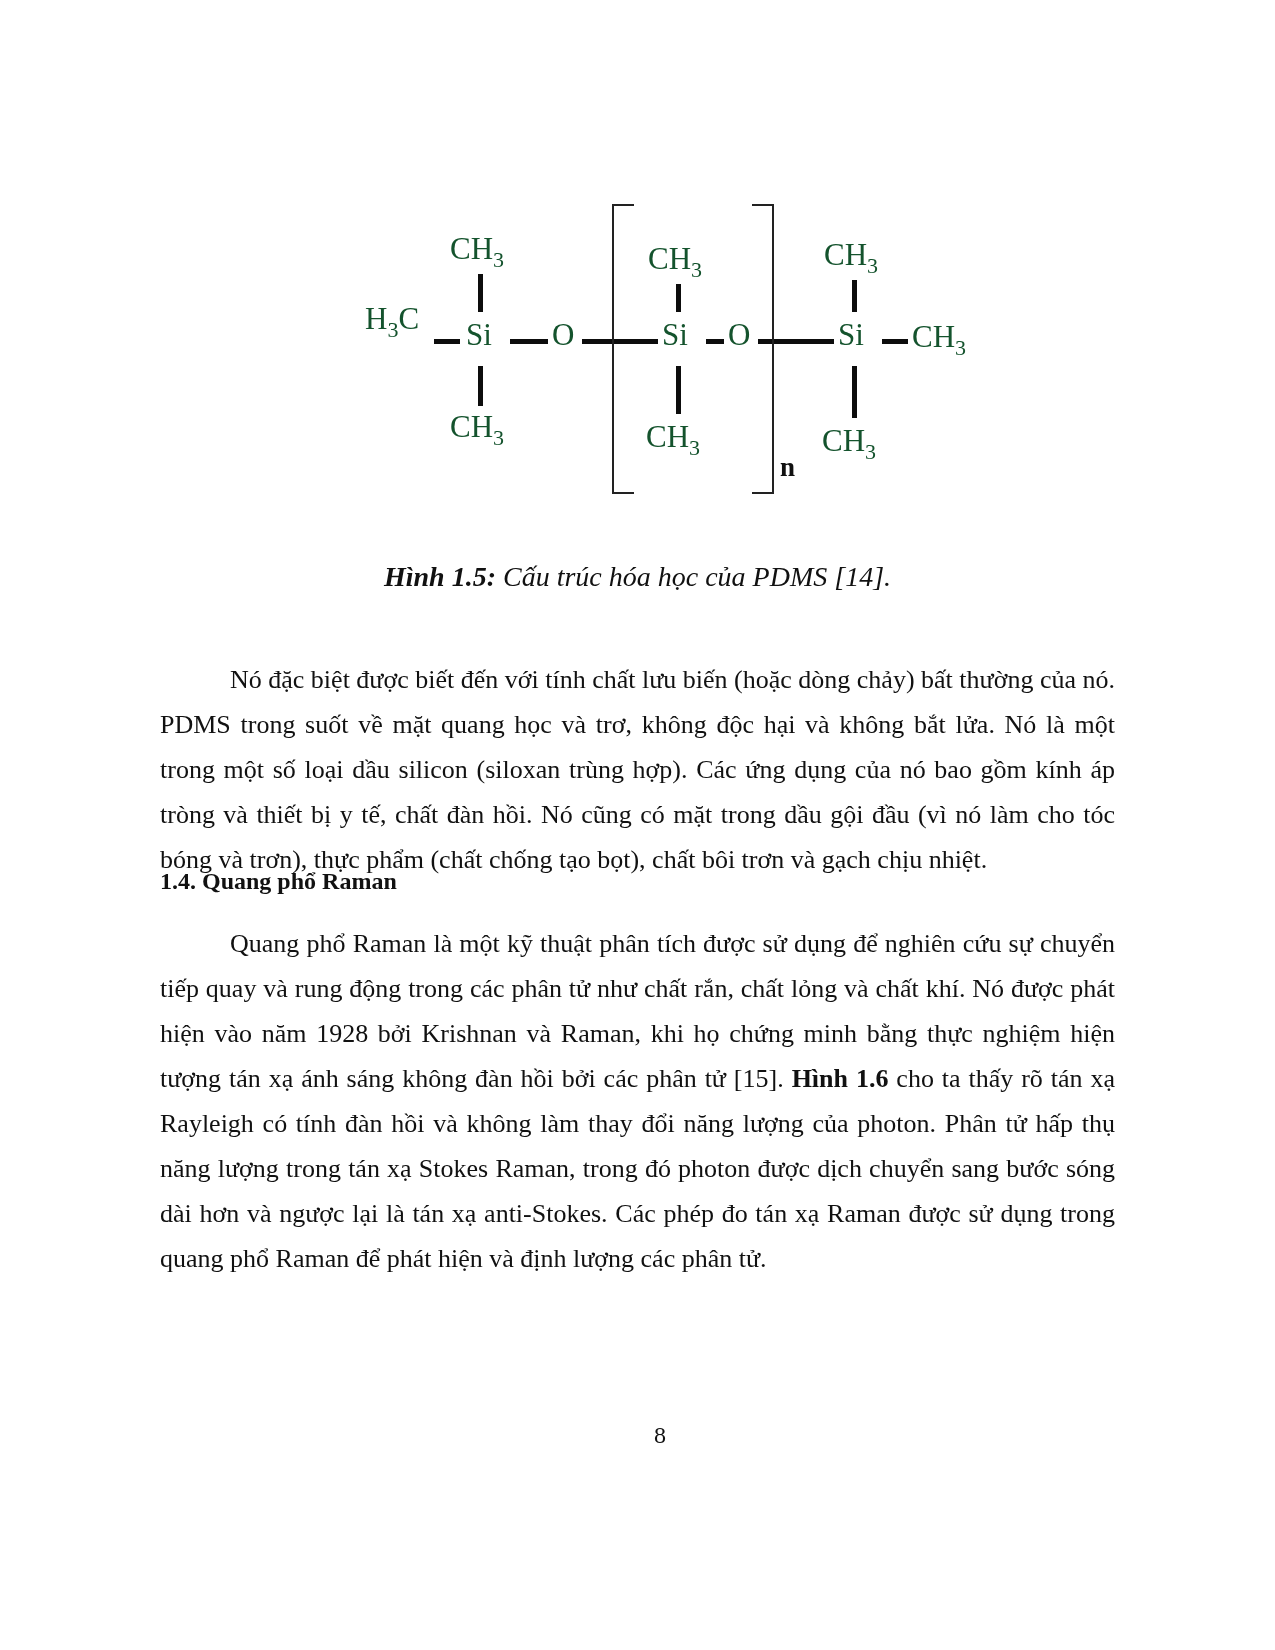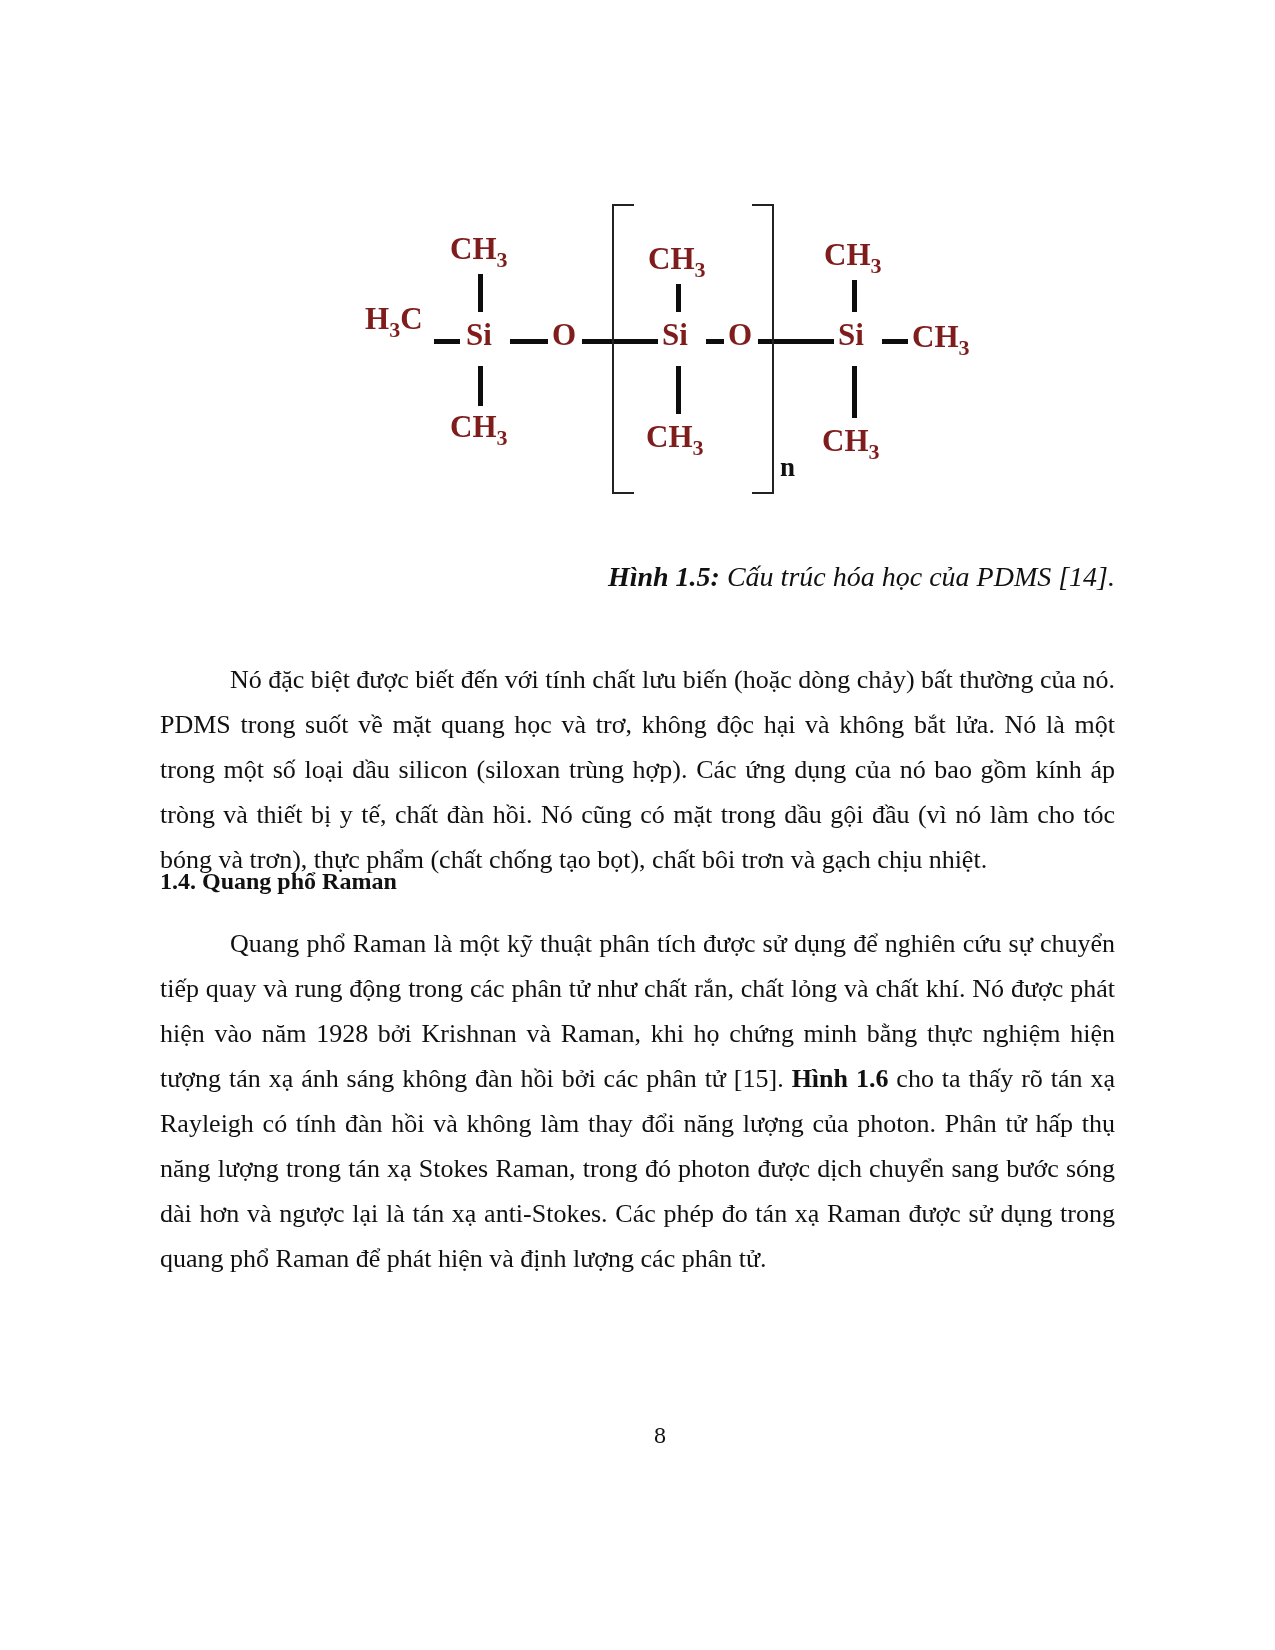--- a/index.html
+++ b/index.html
@@ -15,25 +15,25 @@
   }
 
   
   .structure {
     position: absolute;
     left: 350px; top: 190px;
     width: 680px; height: 320px;
   }
   .atom {
     position: absolute;
-    font-weight: bold;
+    font-weight: normal;
     font-size: 31px;
     line-height: 34px;
     white-space: nowrap;
-    color: #7f1d1d;
+    color: #14532d;
   }
   .atom sub {
     font-size: 22px;
     line-height: 1;
     vertical-align: -8px;
   }
   .bond-h {
     position: absolute;
     height: 5px;
     background: #0d0d0d;
@@ -56,21 +56,21 @@
     left: 430px; top: 262px;
     font-weight: bold;
     font-size: 27px;
   }
 
   
   .caption {
     position: absolute;
     left: 160px; top: 556px;
     width: 955px;
-    text-align: right;
+    text-align: center;
     font-size: 28px;
     line-height: 42px;
     font-style: italic;
   }
   .caption .cap-label { font-weight: bold; }
 
   
   .para {
     position: absolute;
     left: 160px;

